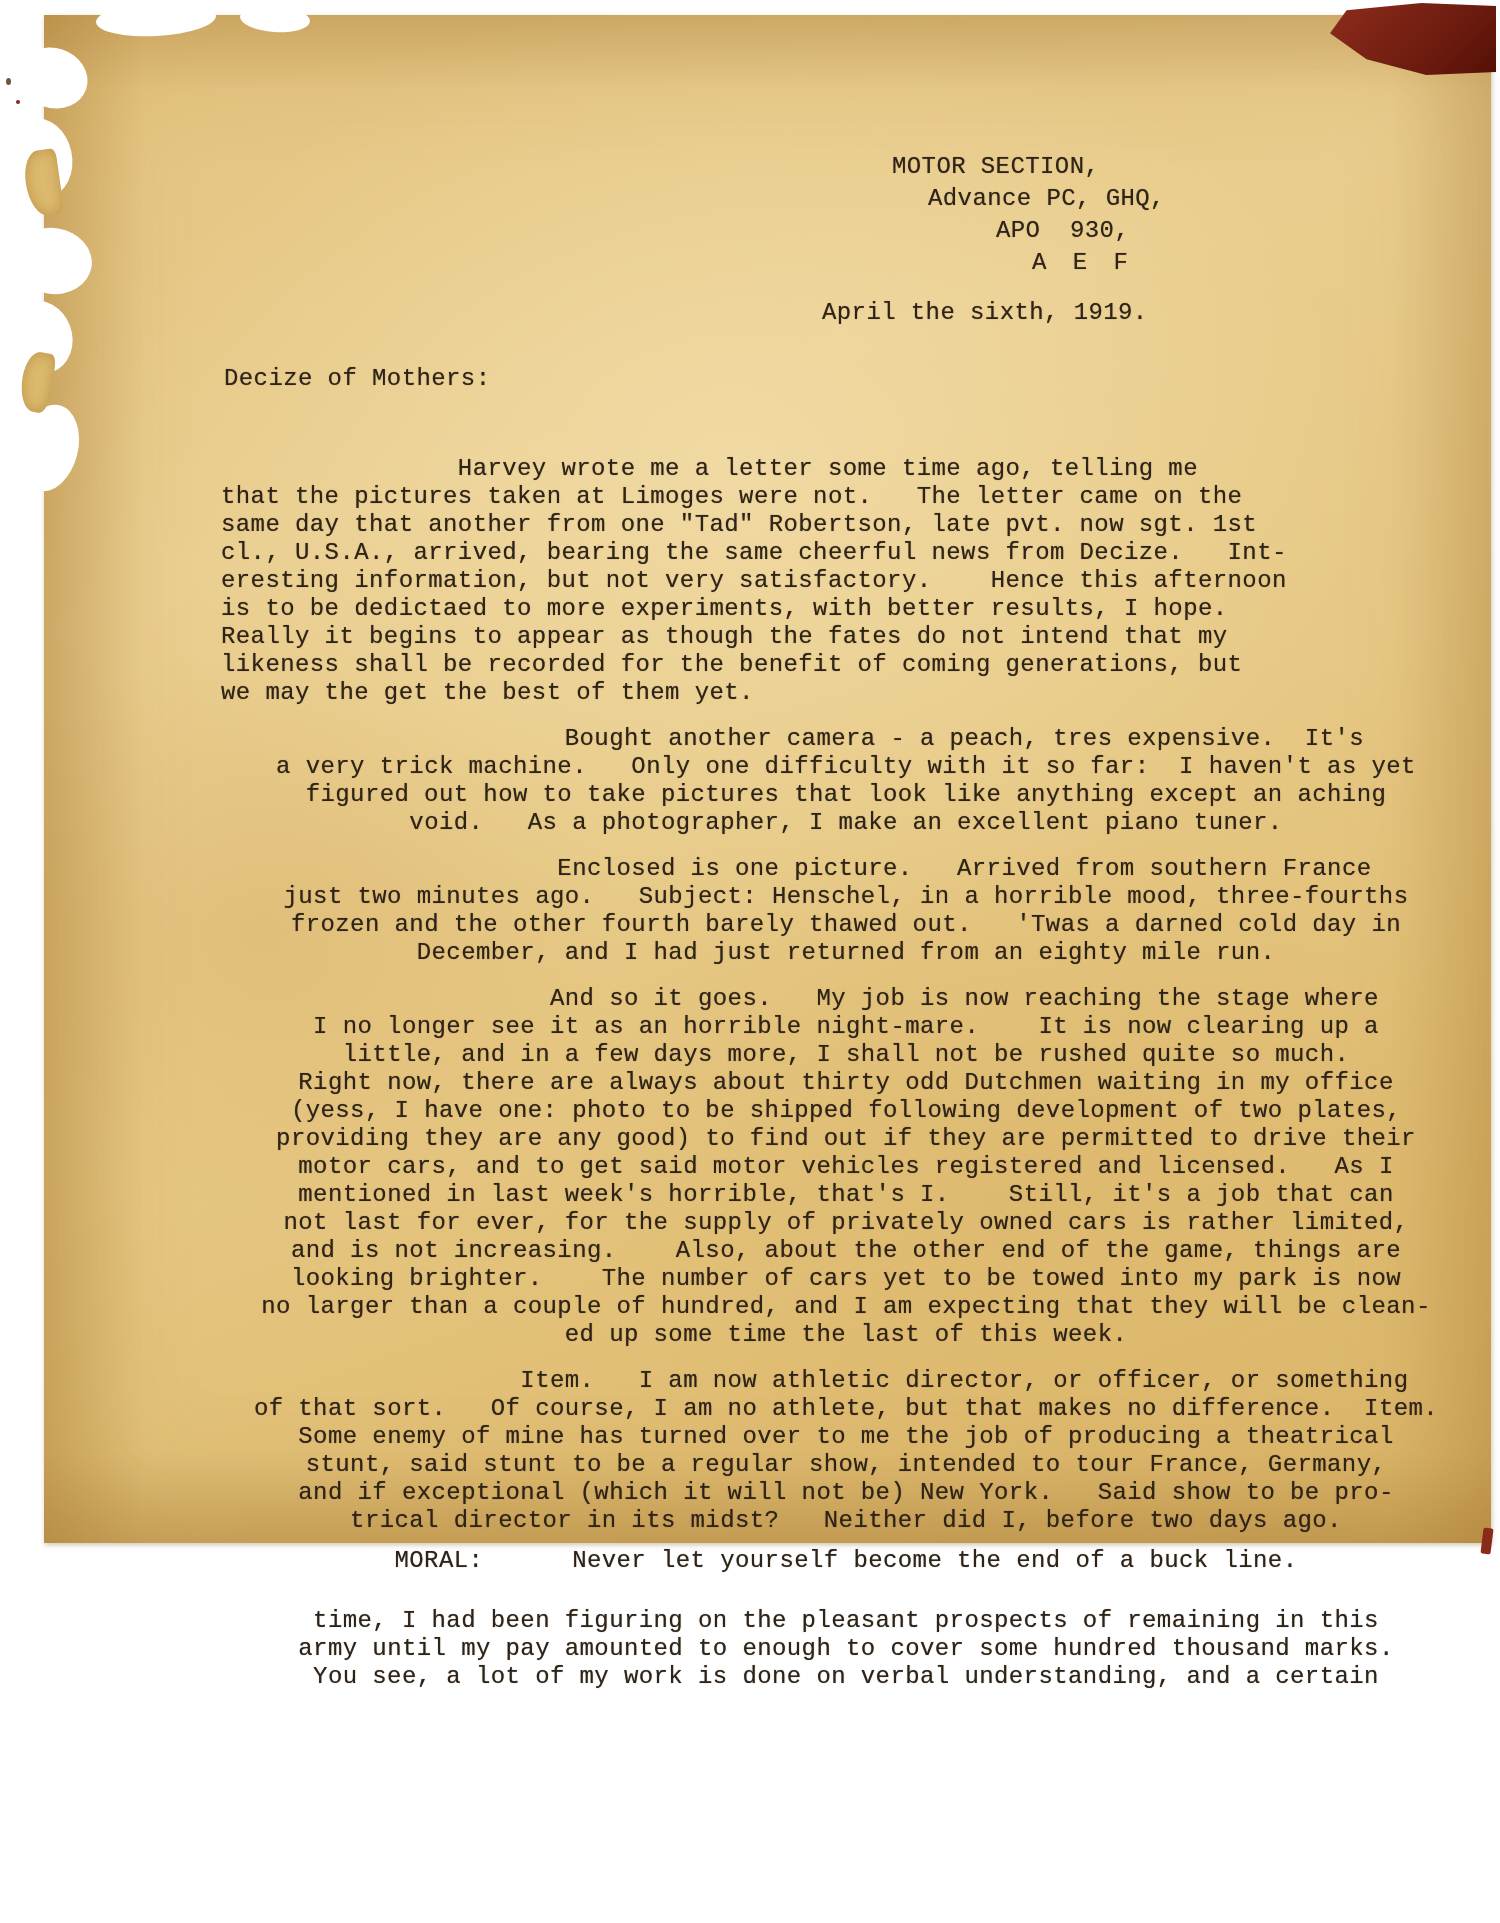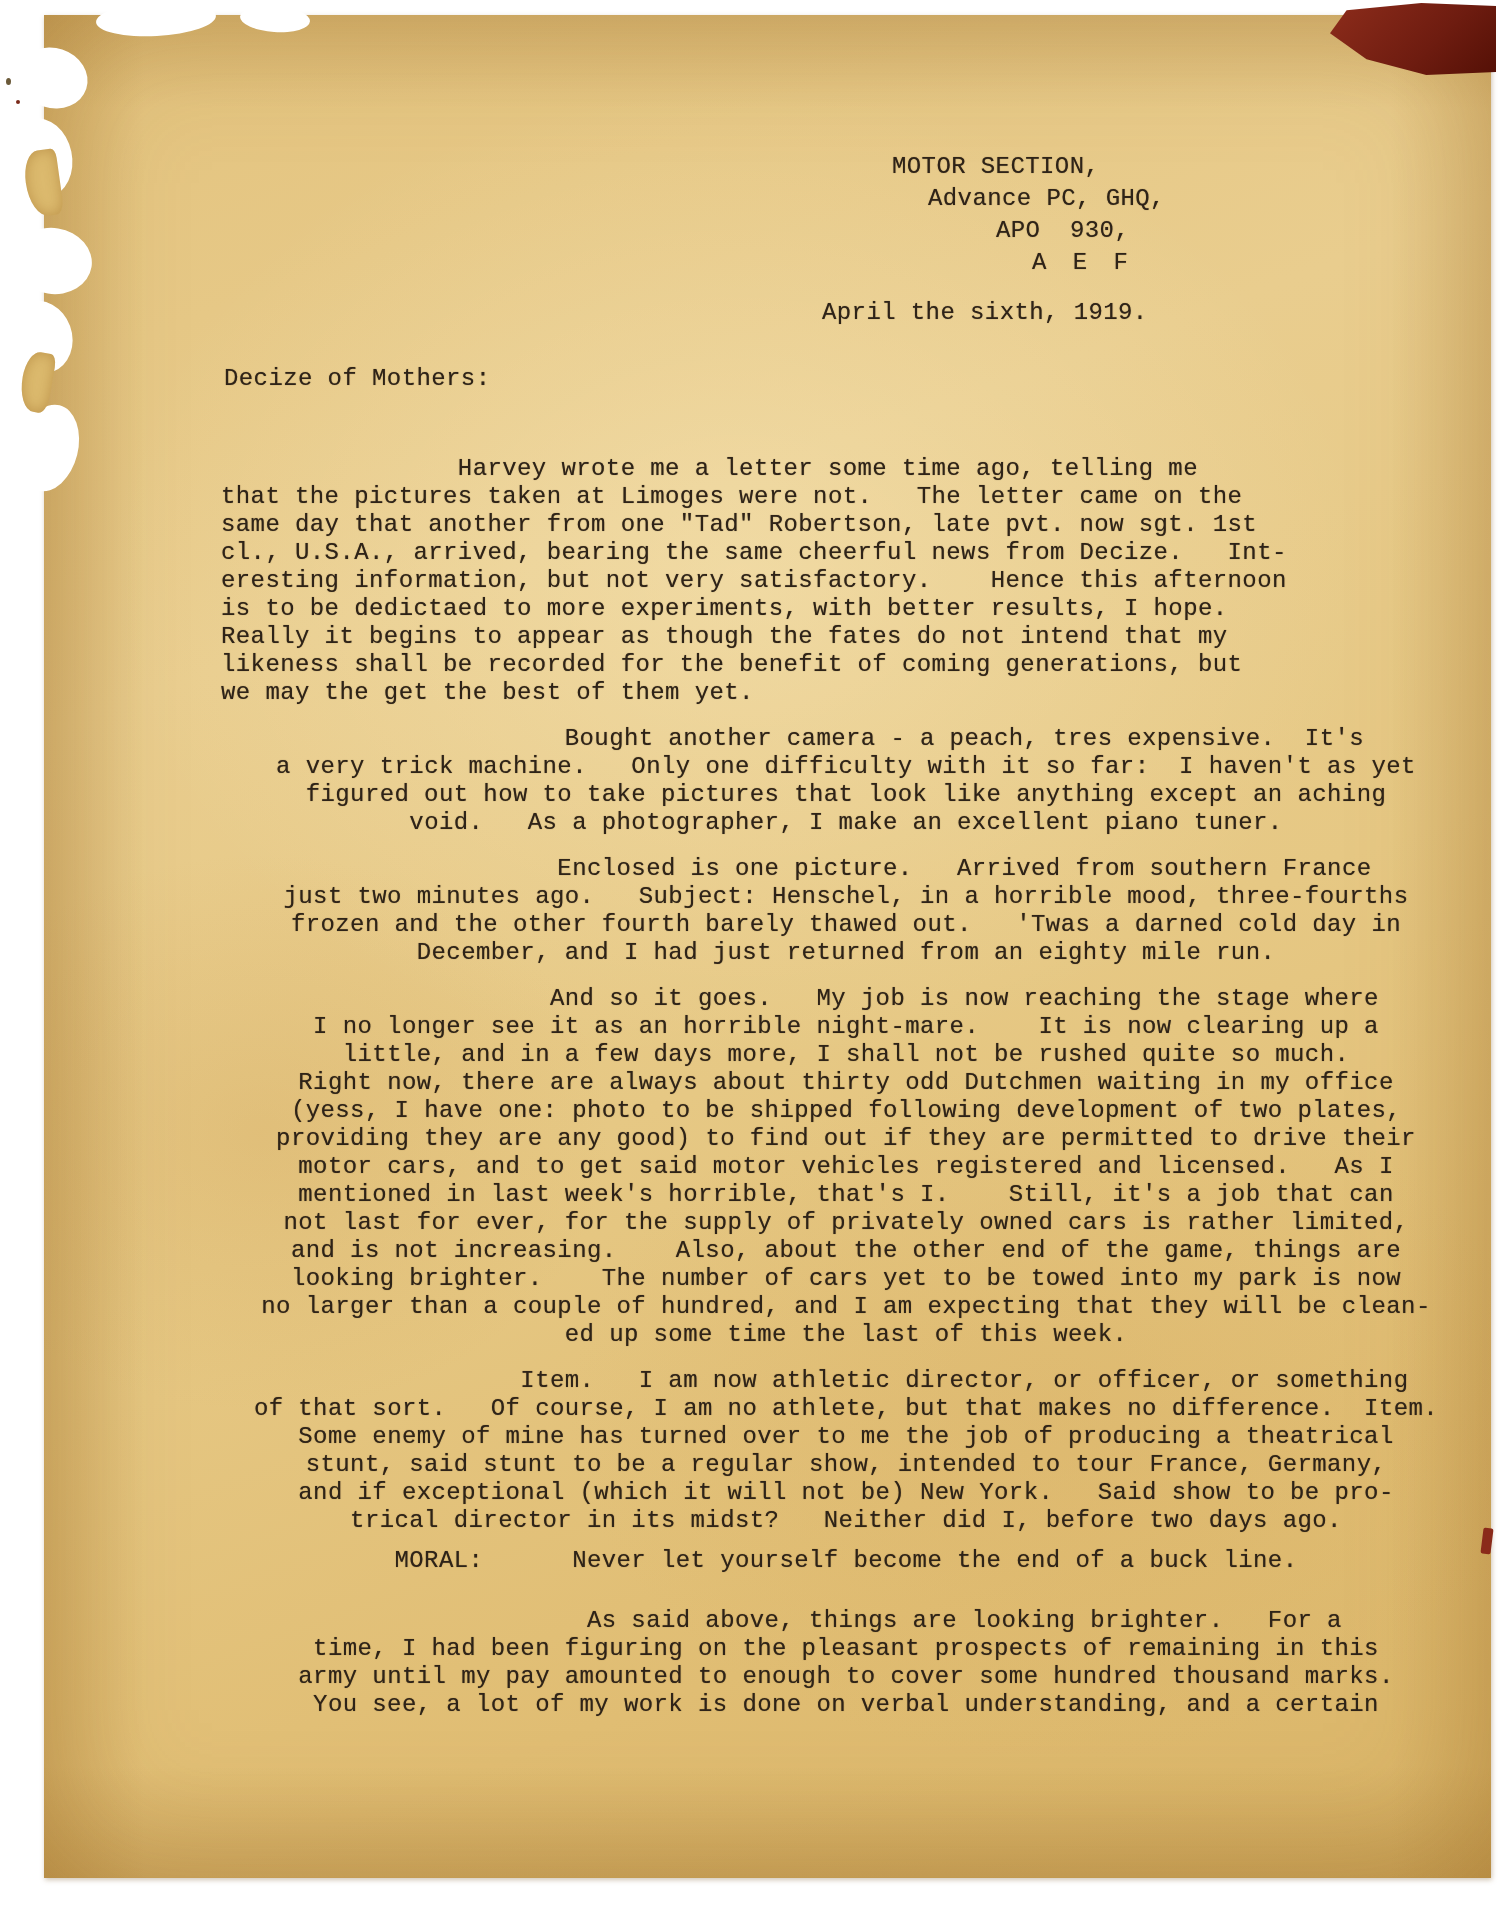--- a/index.html
+++ b/index.html
@@ -6,21 +6,21 @@
   .scan{
     position:relative;
     width:1500px;height:1923px;
     background:#ffffff;
     overflow:hidden;
     font-family:"Liberation Mono","DejaVu Sans Mono",monospace;
   }
   .paper{
     position:absolute;
     left:44px;top:15px;
-    width:1447px;height:1863px;
+    width:1447px;height:1528px;
     background:
       linear-gradient(90deg, rgba(168,122,48,0.30) 0%, rgba(168,122,48,0) 7%, rgba(168,122,48,0) 93%, rgba(168,122,48,0.22) 100%),
       linear-gradient(180deg, rgba(160,115,45,0.22) 0%, rgba(160,115,45,0) 5%, rgba(160,115,45,0) 94%, rgba(150,105,40,0.25) 100%),
       radial-gradient(ellipse 900px 700px at 48% 30%, rgba(255,243,205,0.35), rgba(255,243,205,0) 70%),
       radial-gradient(ellipse 700px 500px at 70% 75%, rgba(214,172,96,0.30), rgba(214,172,96,0) 70%),
       radial-gradient(ellipse 500px 400px at 15% 60%, rgba(206,160,84,0.25), rgba(206,160,84,0) 70%),
       linear-gradient(160deg,#e3c37e 0%,#e9cd8e 30%,#e6c884 55%,#e0bd73 80%,#d9b467 100%);
     box-shadow: inset 0 0 140px rgba(150,100,30,0.30), 1px 2px 5px rgba(120,90,40,0.35);
   }
   
@@ -124,21 +124,20 @@
           <div class="line txt">of that sort.   Of course, I am no athlete, but that makes no difference.  Item.</div>
           <div class="line txt">Some enemy of mine has turned over to me the job of producing a theatrical</div>
           <div class="line txt">stunt, said stunt to be a regular show, intended to tour France, Germany,</div>
           <div class="line txt">and if exceptional (which it will not be) New York.   Said show to be pro-</div>
           <div class="line txt">trical director in its midst?   Neither did I, before two days ago.</div>
         </div>
         <div class="para">
           <div class="line txt">MORAL:      Never let yourself become the end of a buck line.</div>
         </div>
         <div class="para">
-          <div class="line txt">                As said above, things are looking brighter.   For a</div>
           <div class="line txt">time, I had been figuring on the pleasant prospects of remaining in this</div>
           <div class="line txt">army until my pay amounted to enough to cover some hundred thousand marks.</div>
           <div class="line txt">You see, a lot of my work is done on verbal understanding, and a certain</div>
         </div>
       </div>
   </div>
 
   <div class="bite b1"></div>
   <div class="bite b2"></div>
   <div class="bite b3"></div>

